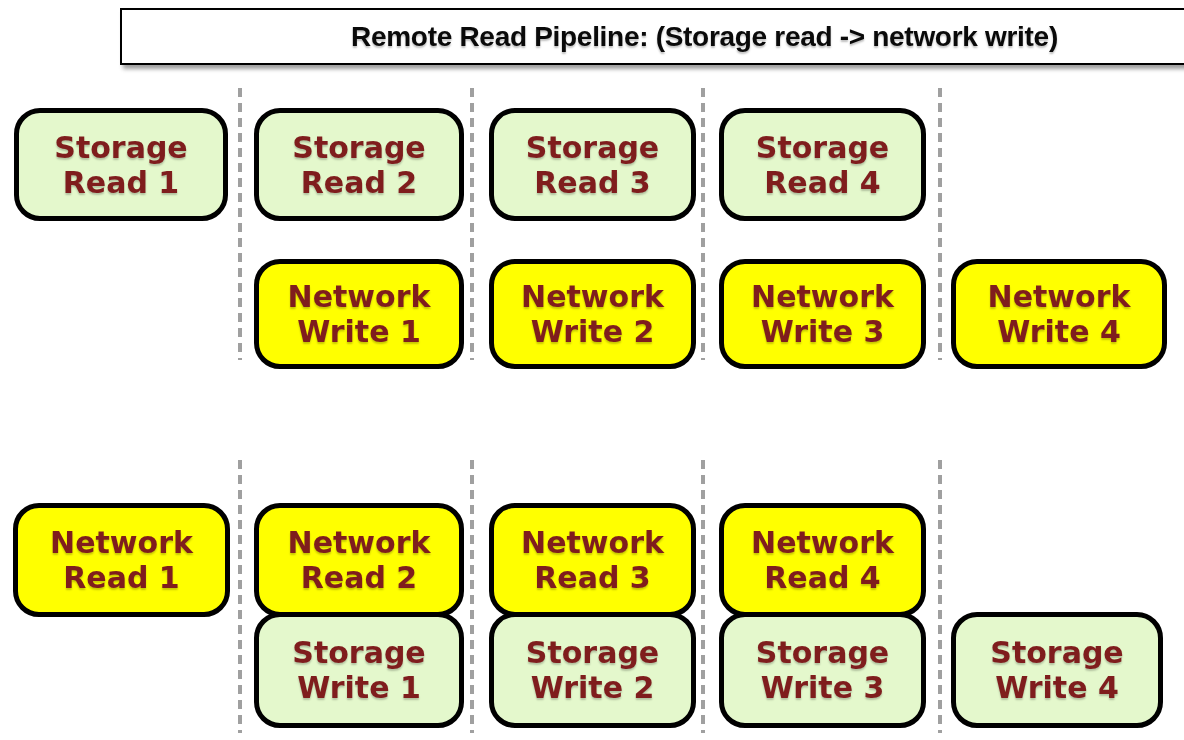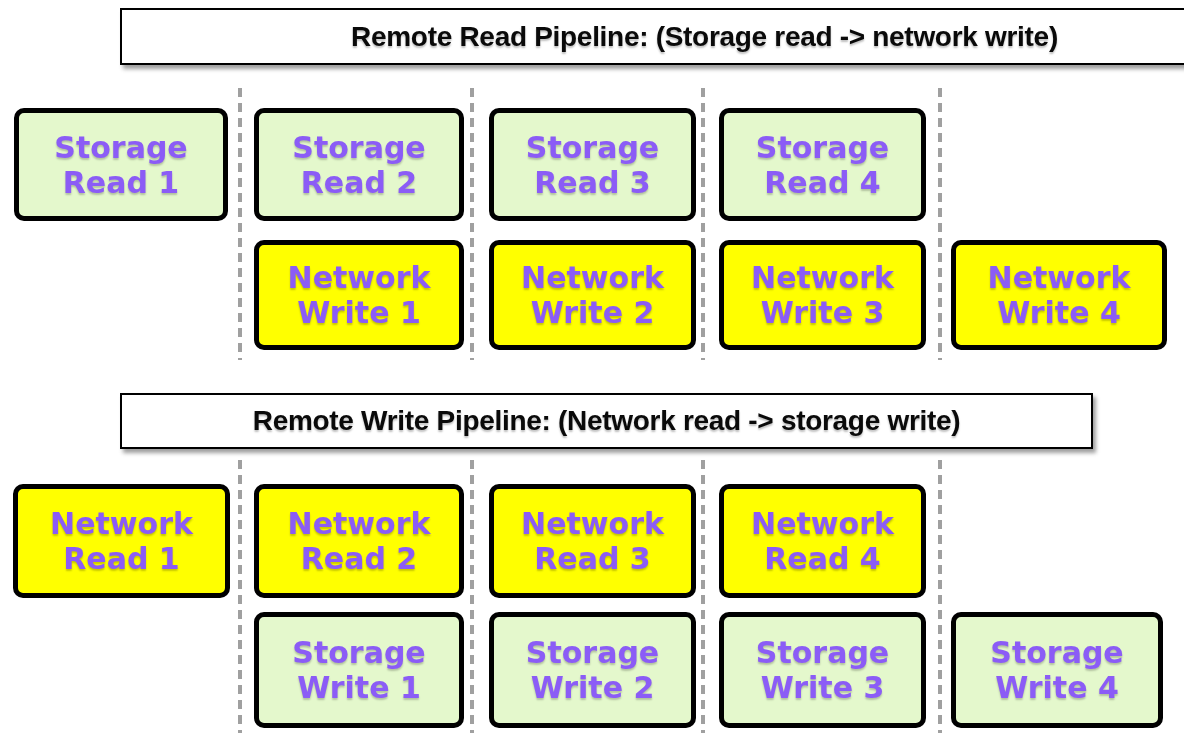--- a/index.html
+++ b/index.html
@@ -19,29 +19,29 @@
     font-family:"Liberation Sans",sans-serif;
     font-weight:bold;font-size:28px;color:#0a0a0a;
     letter-spacing:-0.3px;
     text-shadow:0 2px 2px rgba(0,0,0,0.25);
     box-sizing:border-box;
     white-space:nowrap;
   }
   .box{
     position:absolute;
     border:5px solid #000000;
-    border-radius:10px;
+    border-radius:26px;
     box-sizing:border-box;
     display:flex;flex-direction:column;align-items:center;justify-content:center;
-    font-weight:bold;font-size:30px;line-height:35px;color:#8b5cf6;
+    font-weight:bold;font-size:30px;line-height:35px;color:#7f1d1d;
     text-shadow:0 2px 2px rgba(0,0,0,0.22);
     text-align:center;
   }
   .box.green{background:#e4f8cc;}
-  .box.yellow{background:#ffff00;}
+  .box.yellow{background:#ffff00;margin-top:19px;}
   .dash{
     position:absolute;
     width:4px;
     background:repeating-linear-gradient(to bottom,#a0a0a0 0px,#a0a0a0 9px,rgba(0,0,0,0) 9px,rgba(0,0,0,0) 15px);
   }
   .footer-bar{
     position:absolute;
     left:0;top:744px;width:1184px;height:13px;
     background:#050505;
     display:flex;align-items:center;justify-content:flex-end;
@@ -93,21 +93,20 @@
   </div>
   <div class="box yellow" style="left:719px;top:240px;width:207px;height:110px">
     <span>Network</span>
     <span>Write 3</span>
   </div>
   <div class="box yellow" style="left:951px;top:240px;width:216px;height:110px">
     <span>Network</span>
     <span>Write 4</span>
   </div>
 
-  <div class="title-box" style="left:120px;top:393px;width:973px;height:56px">Remote Write Pipeline: (Network read -&gt; storage write)</div>
 
   <div class="dash" style="left:238px;top:460px;height:273px"></div>
   <div class="dash" style="left:470px;top:460px;height:273px"></div>
   <div class="dash" style="left:701px;top:460px;height:273px"></div>
   <div class="dash" style="left:938px;top:460px;height:273px"></div>
 
   <div class="box yellow" style="left:13px;top:484px;width:217px;height:114px">
     <span>Network</span>
     <span>Read 1</span>
   </div>

